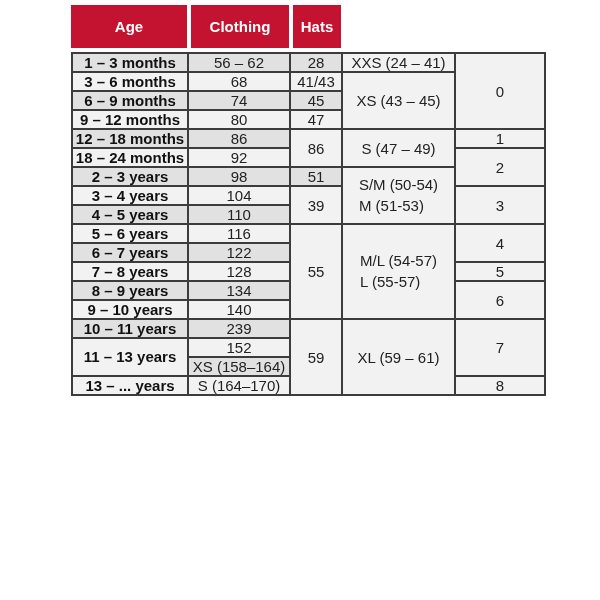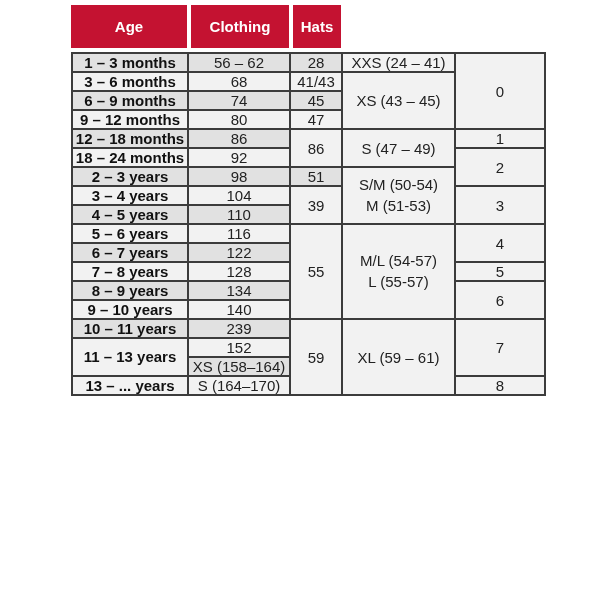--- a/index.html
+++ b/index.html
@@ -64,21 +64,21 @@
     font-weight: bold;
     color: #111111;
     font-size: 15px;
   }
   td.va-top { vertical-align: top; line-height: 28px; }
   .g { background: #e1e1e1; }
   .w { background: #f2f2f2; }
   .pre { white-space: pre-line; }
   .block-left {
     display: inline-block;
-    text-align: center;
+    text-align: left;
     white-space: pre-line;
     line-height: 1.35;
     vertical-align: middle;
   }
 </style>
 </head>
 <body>
 
 <div class="page">
   <div class="chart-wrap">

